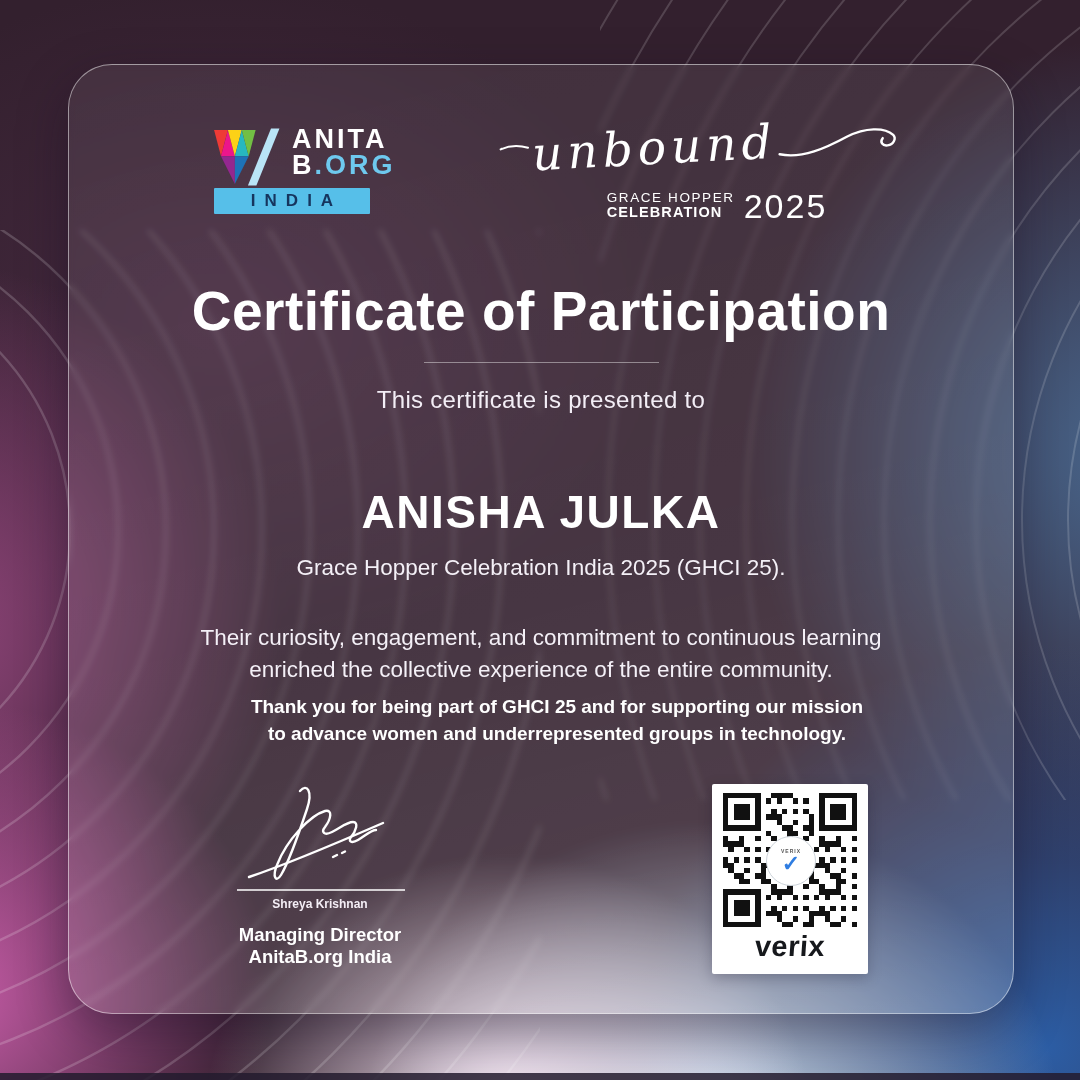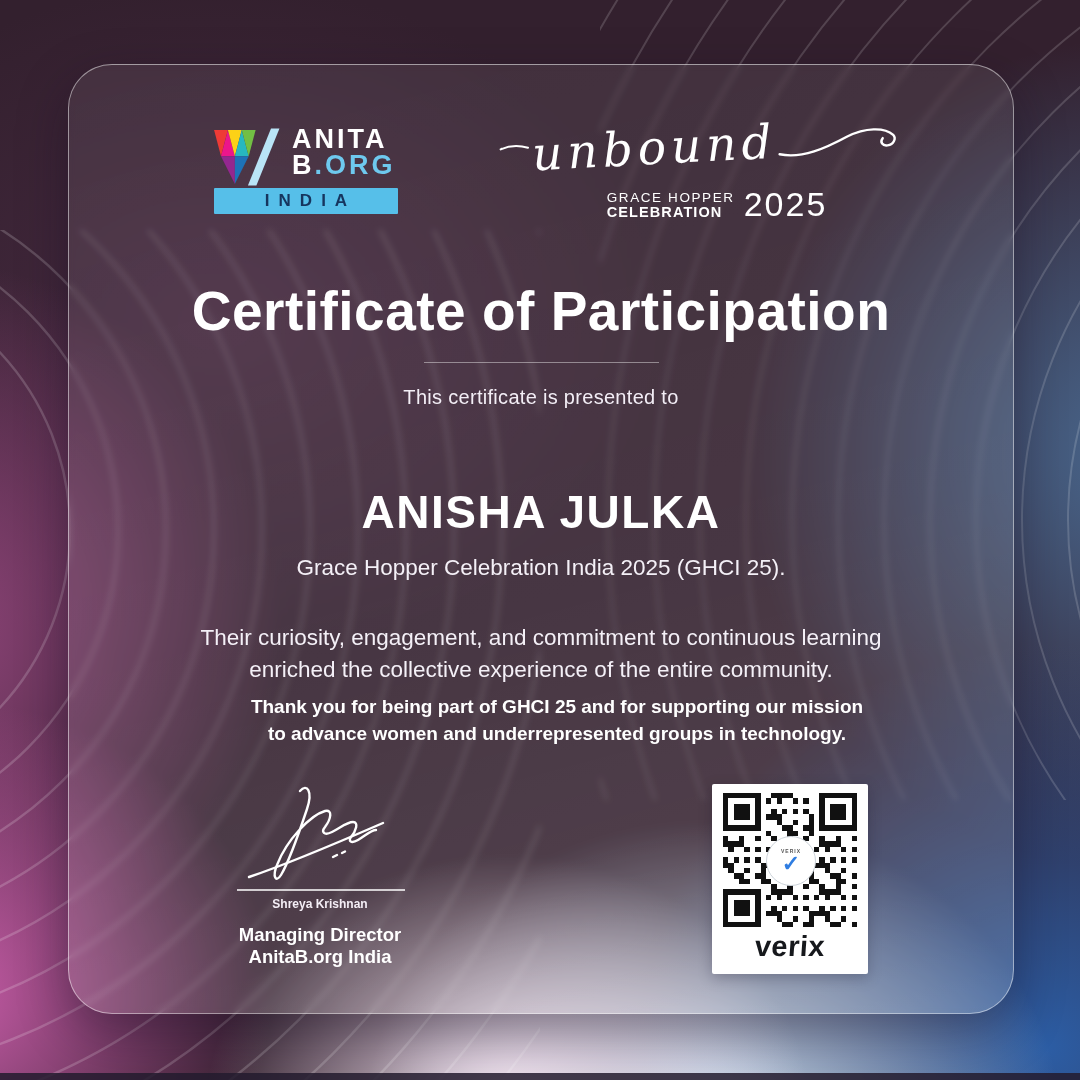--- a/index.html
+++ b/index.html
@@ -28,40 +28,40 @@
   }
   .card *{position:absolute;}
 
   
   .logo{left:143px;top:60px;width:260px;height:95px;}
   .logo .mark{left:0;top:2px;}
   .logo .ltext{left:80px;top:1px;font-size:27px;font-weight:600;letter-spacing:3px;line-height:26px;white-space:nowrap;}
   .logo .ltext .row2{position:relative;display:block;}
   .logo .ltext .org{color:var(--logo-org-blue,#6ec9ee);position:relative;}
   .logo .ltext span{position:relative;}
-  .india-bar{left:2px;top:63px;width:184px;height:26px;background:var(--india-bar-bg,#56bfe9);
+  .india-bar{left:2px;top:63px;width:156px;height:26px;background:var(--india-bar-bg,#56bfe9);
     display:flex;align-items:center;justify-content:center;border-radius:1px;}
   .india-bar span{position:relative;color:var(--india-text,#16355e);font-size:17px;font-weight:700;letter-spacing:9px;text-indent:9px;}
 
   
   .script-row{left:430px;top:46px;width:400px;height:72px;display:flex;align-items:center;justify-content:center;gap:2px;}
   .script-row *{position:relative;}
   .script{font-family:"DejaVu Serif",serif;font-style:italic;font-weight:400;font-size:47px;
     letter-spacing:5px;transform:rotate(-3deg);color:#fff;}
-  .ghc-sub{left:488px;top:126px;width:320px;display:flex;align-items:flex-start;justify-content:center;gap:9px;}
+  .ghc-sub{left:488px;top:126px;width:320px;display:flex;align-items:flex-end;justify-content:center;gap:9px;}
   .ghc-sub *{position:relative;}
   .ghc-lines{display:flex;flex-direction:column;align-items:flex-start;line-height:1.05;}
   .ghc-l1{font-size:13.5px;font-weight:400;letter-spacing:1.6px;}
   .ghc-l2{font-size:14.5px;font-weight:700;letter-spacing:1.1px;}
   .ghc-year{font-size:34px;font-weight:300;letter-spacing:2px;line-height:.82;}
 
   
   .title{left:0;right:0;top:204px;text-align:center;font-size:55px;font-weight:700;letter-spacing:.5px;}
   .divider{left:0;right:0;top:297px;margin:auto;width:235px;height:1px;background:rgba(255,255,255,.42);}
-  .presented{left:0;right:0;top:321px;text-align:center;font-size:20px;font-weight:400;color:#f3eef6;letter-spacing:.3px;}
+  .presented{left:0;right:0;top:321px;text-align:center;font-size:24px;font-weight:400;color:#f3eef6;letter-spacing:.3px;}
   .name{left:0;right:0;top:383px;text-align:center;font-size:46px;font-weight:800;letter-spacing:1.5px;margin-top:37px;}
   .para{left:0;right:0;text-align:center;font-size:22.5px;line-height:32px;color:#f4f0f7;font-weight:400;}
   .para.p1{top:487px;}
   .para.p2{top:557px;}
   .para.bold{top:628px;font-size:19px;line-height:27px;font-weight:700;color:#fff;margin-left:32px;}
 
   
   .sig-svg{left:168px;top:718px;}
   .sig-line{left:168px;top:824px;width:168px;height:1.5px;background:rgba(255,255,255,.75);}
   .sig-name{left:86px;top:832px;width:330px;text-align:center;font-size:12px;font-weight:700;color:#f4eef6;}

